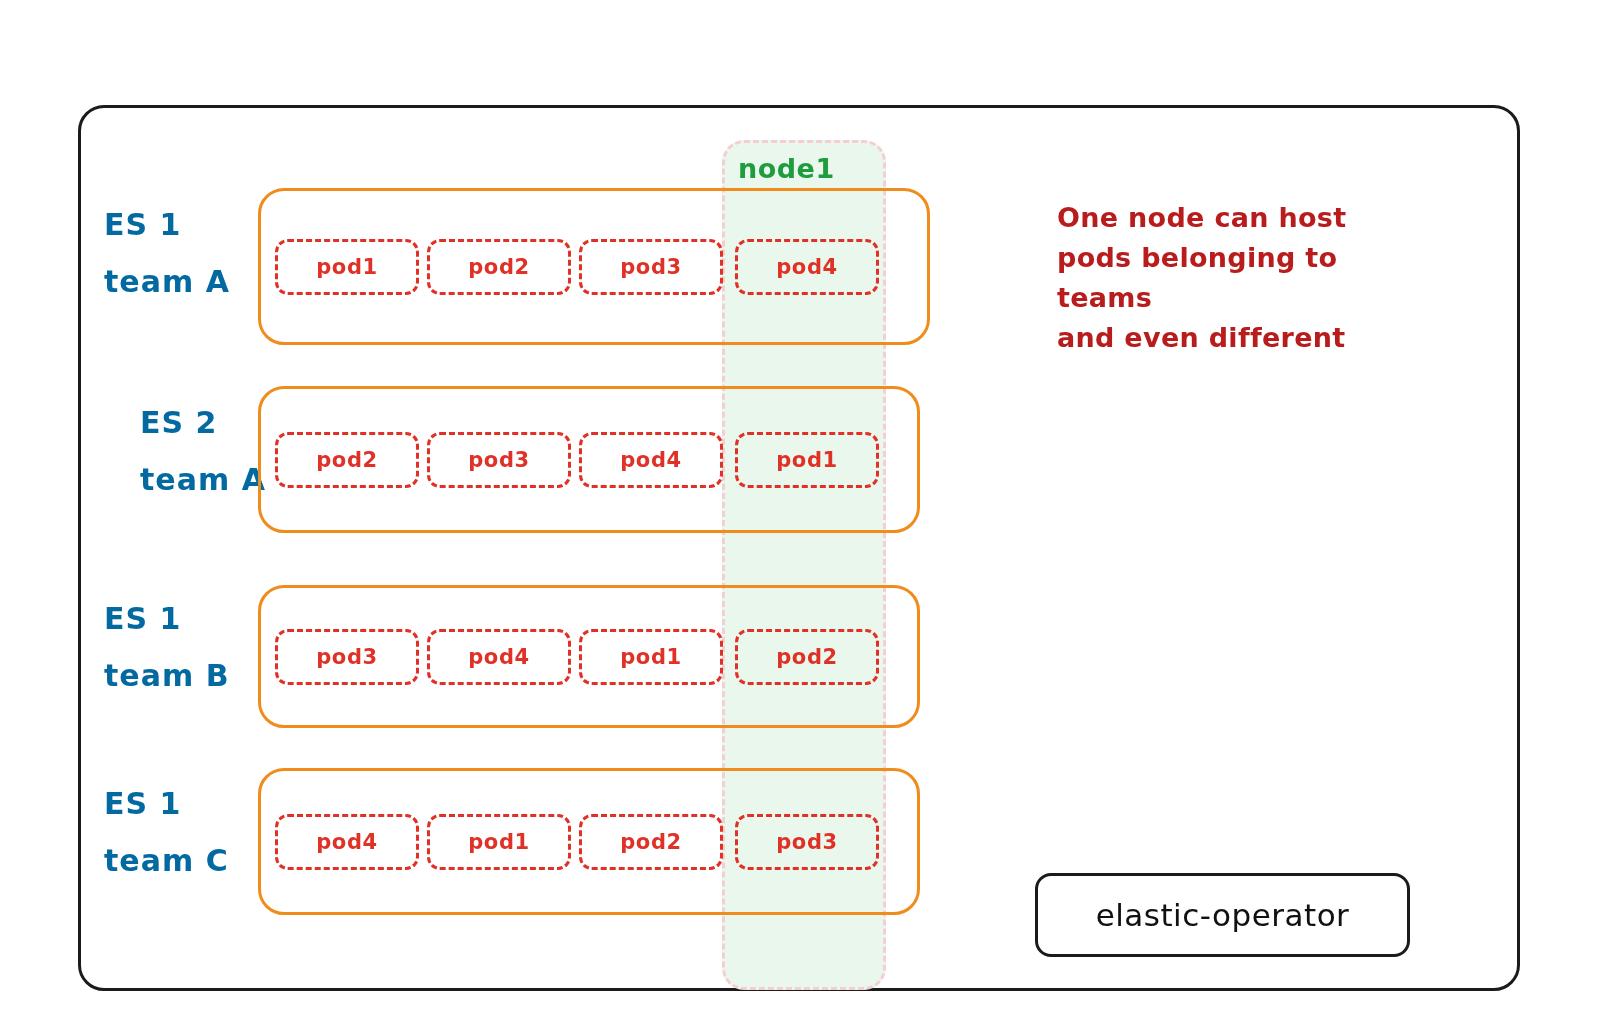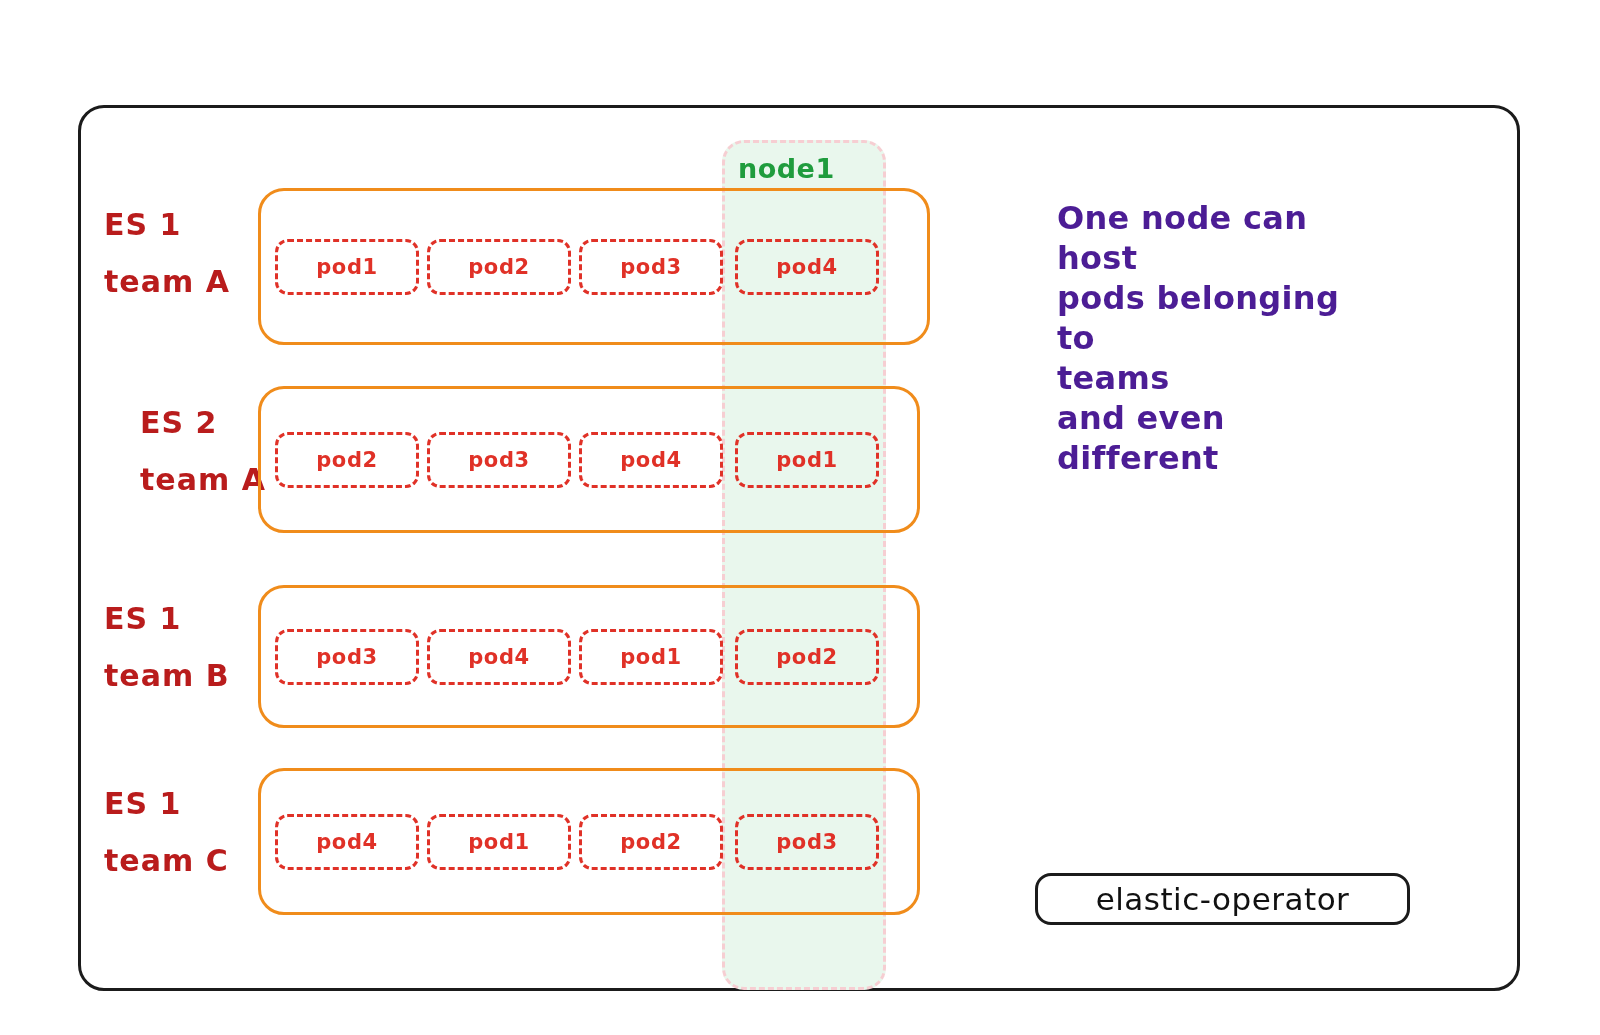--- a/index.html
+++ b/index.html
@@ -71,21 +71,21 @@
 
   
   .es-row {
     position: absolute;
   }
   .es-label {
     position: absolute;
     font-family: "DejaVu Sans", sans-serif;
     font-size: 30px;
     font-weight: 600;
-    color: #b91c1c;
+    color: #0369a1;
     letter-spacing: 1px;
     white-space: nowrap;
     line-height: 1.9;
     text-align: left;
   }
   .es-label .ln {
     display: block;
   }
   .es-box {
     position: absolute;
@@ -112,34 +112,34 @@
     background: transparent;
   }
 
   
   #annotation-note {
     position: absolute;
     left: 1057px;
     top: 198px;
     width: 330px;
     font-family: "DejaVu Sans", sans-serif;
-    font-size: 32px;
+    font-size: 27px;
     font-weight: 600;
     line-height: 40px;
-    color: #4c1d95;
+    color: #b91c1c;
     letter-spacing: 0.3px;
   }
 
   
   #operator-box {
     position: absolute;
     left: 1035px;
     top: 873px;
     width: 375px;
-    height: 52px;
+    height: 84px;
     border: 3px solid #1b1b1b;
     border-radius: 16px;
     box-sizing: border-box;
     display: flex;
     align-items: center;
     justify-content: center;
     font-family: "DejaVu Sans", sans-serif;
     font-size: 31px;
     font-weight: 500;
     color: #111111;

